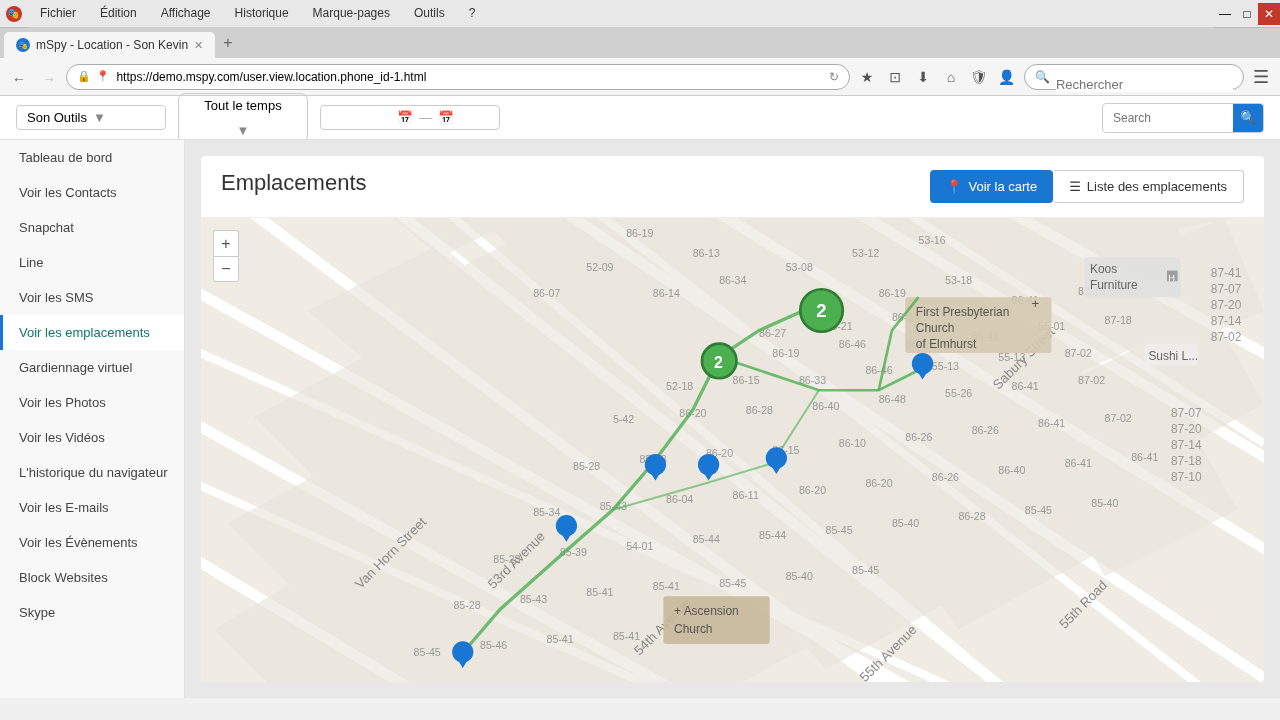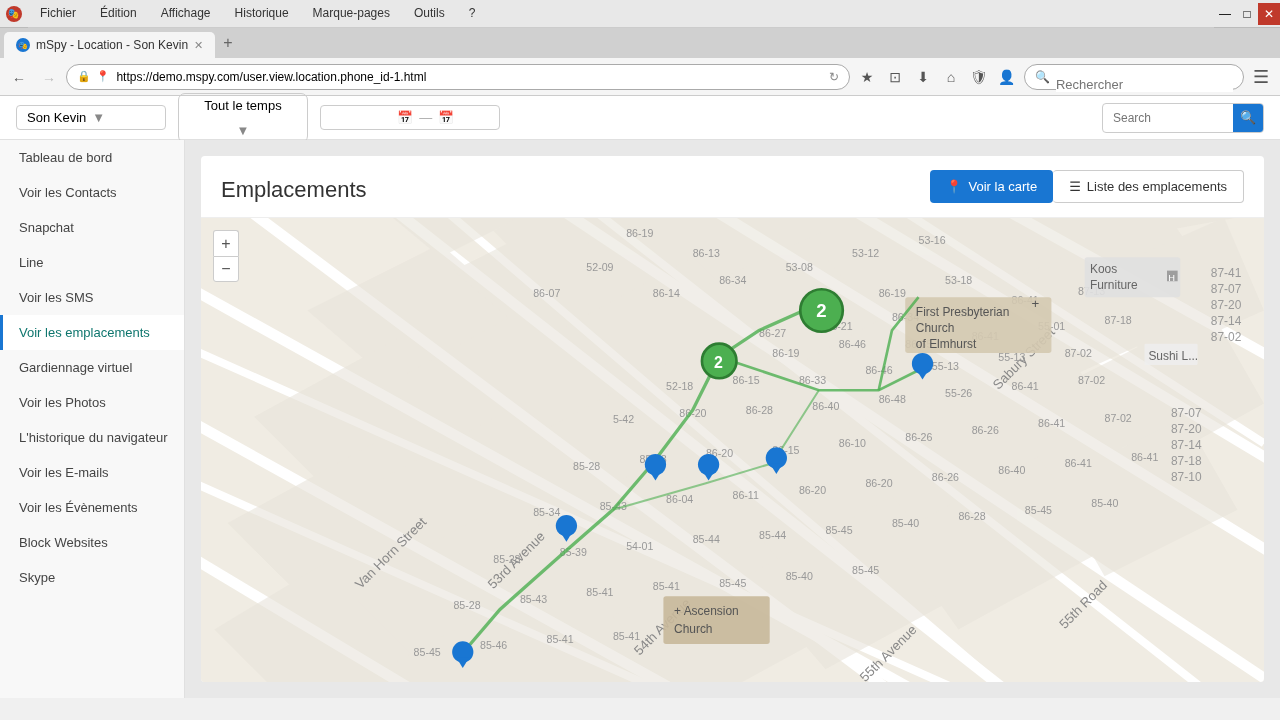--- a/index.html
+++ b/index.html
@@ -36,21 +36,21 @@
     .main-layout { display: flex; flex: 1; overflow: hidden; }
 
     
     .sidebar { width: 185px; background: #f8f8f8; border-right: 1px solid #e0e0e0; overflow-y: auto; flex-shrink: 0; }
     .sidebar-item { padding: 10px 16px; cursor: pointer; color: #444; font-size: 13px; border-left: 3px solid transparent; }
     .sidebar-item.active { background: white; border-left: 3px solid #1976d2; color: #0f766e; font-weight: normal; }
 
     
     .content-area { flex: 1; overflow: hidden; background: #e8e8e8; padding: 16px; }
     .content-card { background: white; border-radius: 4px; height: 100%; overflow: hidden; display: flex; flex-direction: column; }
-    .content-header { padding: 14px 20px; display: flex; align-items: flex-end; gap: 12px; border-bottom: 1px solid #eee; }
+    .content-header { padding: 14px 20px; display: flex; align-items: flex-start; gap: 12px; border-bottom: 1px solid #eee; }
     .content-title { font-size: 22px; color: #333; font-weight: normal; }
     .btn-map { background: #1976d2; color: white; border: none; padding: 8px 16px; border-radius: 4px; cursor: pointer; display: flex; align-items: center; gap: 6px; font-size: 13px; }
     .btn-list { background: white; color: #333; border: 1px solid #ccc; padding: 8px 16px; border-radius: 4px; cursor: pointer; display: flex; align-items: center; gap: 6px; font-size: 13px; }
 
     
     .map-container { flex: 1; position: relative; overflow: hidden; background: #f2efe9; }
 
     .map-zoom { position: absolute; top: 12px; left: 12px; display: flex; flex-direction: column; gap: 0; }
     .zoom-btn { width: 26px; height: 26px; background: white; border: 1px solid #ccc; display: flex; align-items: center; justify-content: center; cursor: pointer; font-size: 16px; color: #555; }
     .zoom-btn:first-child { border-radius: 3px 3px 0 0; border-bottom: none; }
@@ -124,21 +124,21 @@
     <span style="color:#888;font-size:12px;">🔍</span>
     <input type="text" style="font-size: 13px; border: none; outline: none; flex: 1 1 0%; margin-top: 16px;" placeholder="Rechercher">
   </div>
   <div class="nav-icon-btn" style="font-size:18px;">☰</div>
 </div>
 
 <div class="page-content">
 
   <div class="top-bar">
     <div class="device-selector">
-      <span style="font-size:13px;">Son Kevin</span>
+      <span style="font-size:13px;">Son Outils</span>
       <span style="color:#888;">▼</span>
     </div>
     <div class="time-selector">
       <span style="font-size:13px;">Tout le temps</span>
       <span style="color:#888;">▼</span>
     </div>
     <div class="date-range">
       <input type="text" style="border: none; outline: none; width: 60px; font-size: 12px;" placeholder="">
       <span style="cursor:pointer;">📅</span>
       <span style="color:#aaa;">—</span>
@@ -156,20 +156,21 @@
 
     <div class="sidebar">
       <div class="sidebar-item">Tableau de bord</div>
       <div class="sidebar-item">Voir les Contacts</div>
       <div class="sidebar-item">Snapchat</div>
       <div class="sidebar-item">Line</div>
       <div class="sidebar-item">Voir les SMS</div>
       <div class="sidebar-item active">Voir les emplacements</div>
       <div class="sidebar-item">Gardiennage virtuel</div>
       <div class="sidebar-item">Voir les Photos</div>
+      <div class="sidebar-item">Voir les Vidéos</div>
       <div class="sidebar-item">L'historique du navigateur</div>
       <div class="sidebar-item">Voir les E-mails</div>
       <div class="sidebar-item">Voir les Évènements</div>
       <div class="sidebar-item">Block Websites</div>
       <div class="sidebar-item">Skype</div>
     </div>
 
     <div class="content-area">
       <div class="content-card">
         <div class="content-header">

